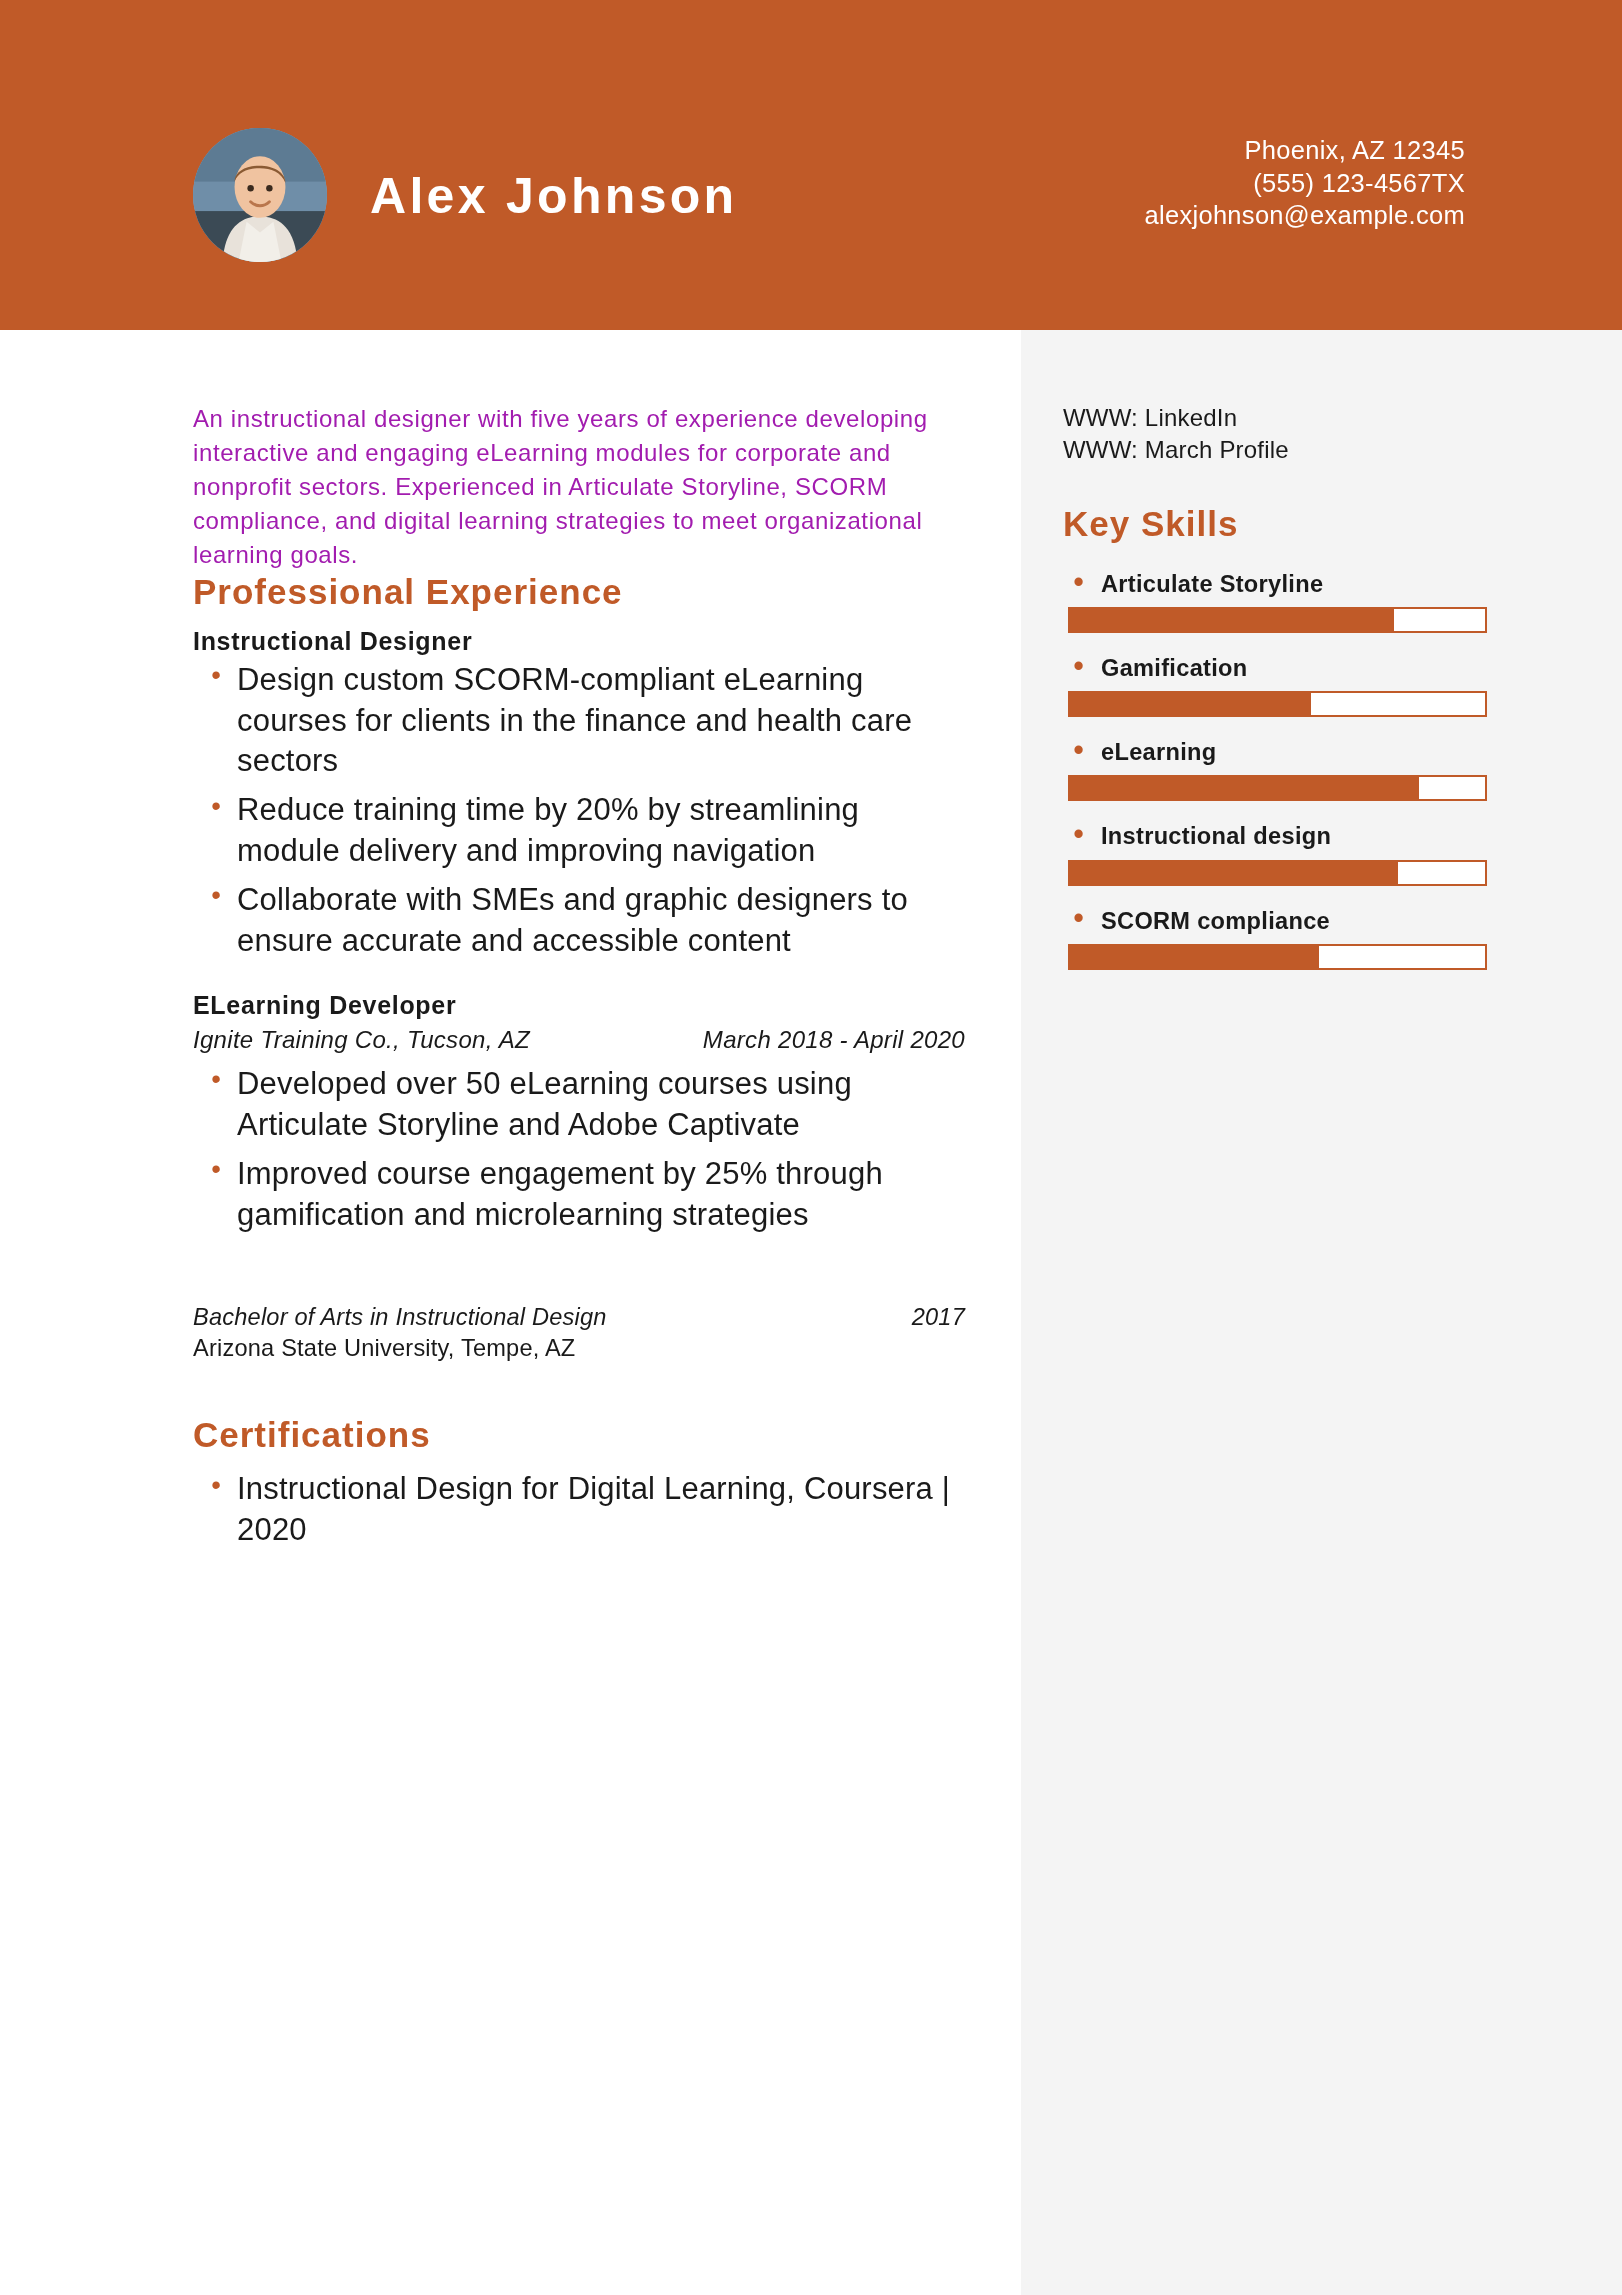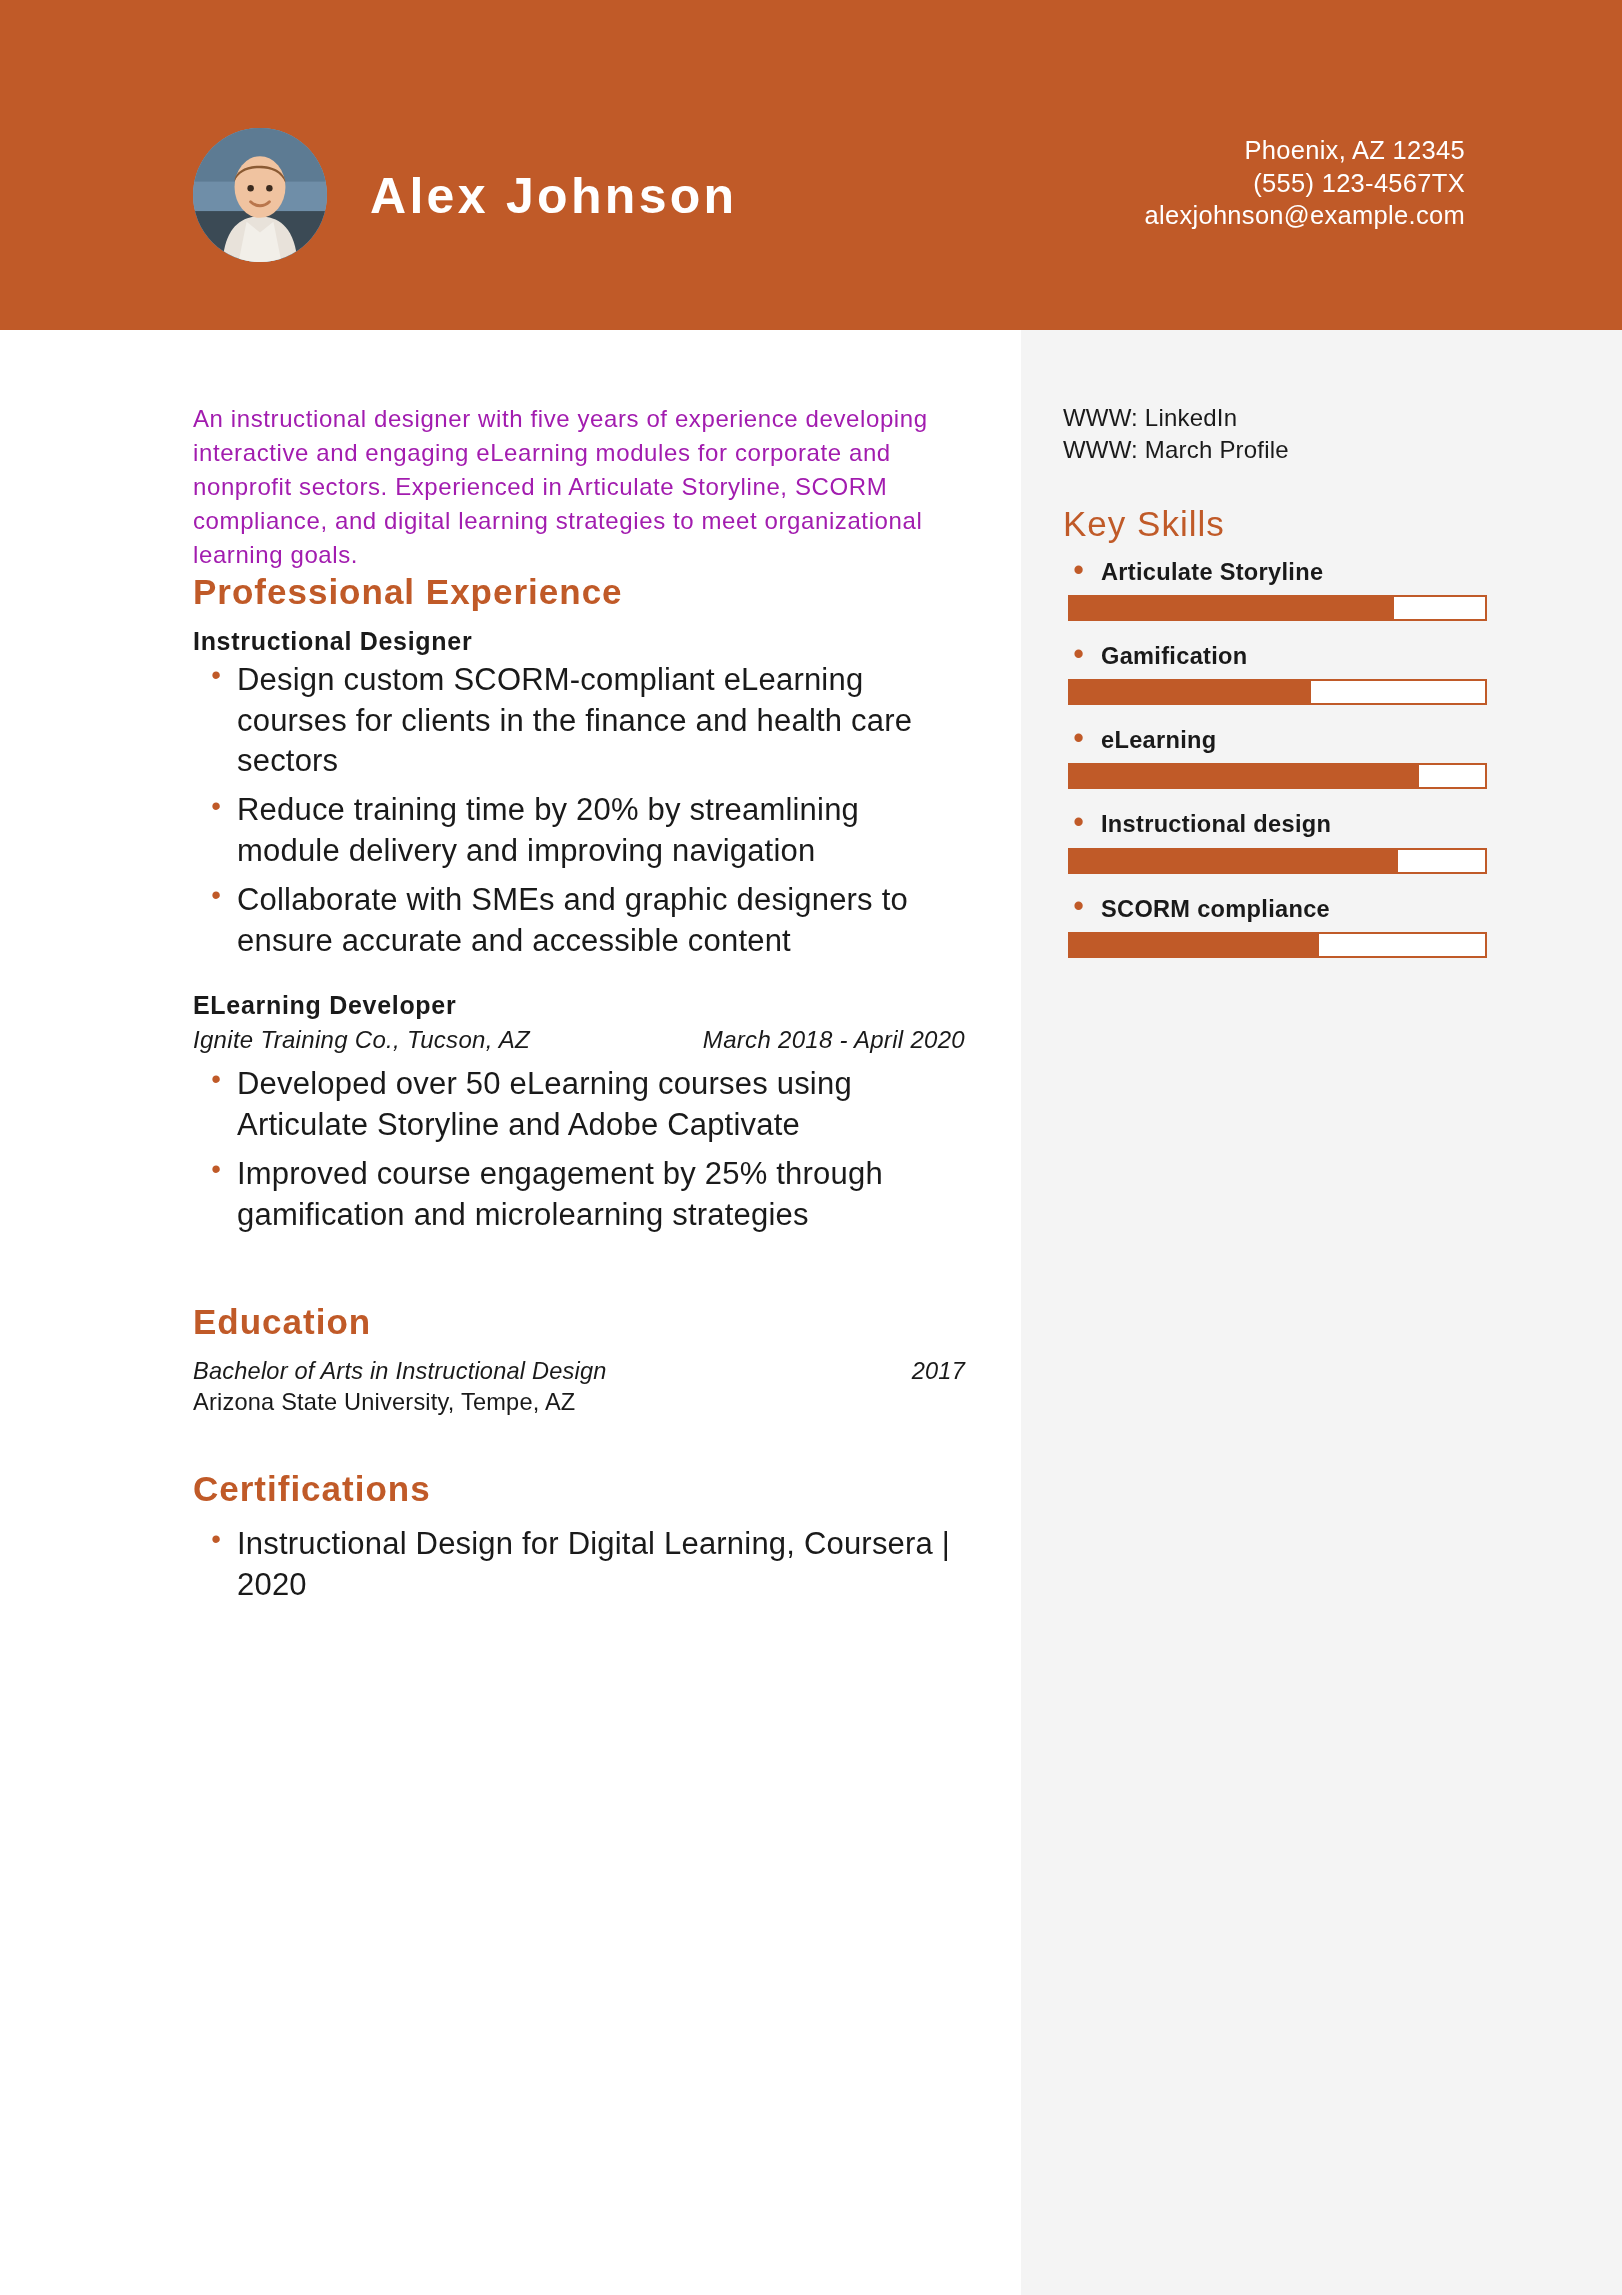--- a/index.html
+++ b/index.html
@@ -171,24 +171,24 @@
   
   .link-line {
     font-size: 24px;
     line-height: 1.33;
     letter-spacing: 0.2px;
     color: #1a1a1a;
   }
   .skills-title {
     color: #C05A28;
     font-size: 35px;
-    font-weight: normal;
+    font-weight: bold;
     letter-spacing: 1px;
     margin-top: 38px;
-    margin-bottom: 15px;
+    margin-bottom: 27px;
   }
   .skill {
     margin-bottom: 22px;
   }
   .skill-name {
     position: relative;
     padding-left: 38px;
     font-size: 23.6px;
     letter-spacing: 0.3px;
     margin-bottom: 9.2px;
@@ -268,21 +268,20 @@
         <div class="dates">March 2018 - April 2020</div>
       </div>
       <ul class="bullets">
         <li>Developed over 50 eLearning courses using Articulate Storyline and Adobe Captivate</li>
         <li>Improved course engagement by 25% through gamification and microlearning strategies</li>
       </ul>
     </div>
 
     <div class="block-gap-md"></div>
 
-    <div class="section-title">Education</div>
     <div class="edu-row">
       <div class="degree">Bachelor of Arts in Instructional Design</div>
       <div>2017</div>
     </div>
     <div class="edu-school">Arizona State University, Tempe, AZ</div>
 
     <div class="block-gap-lg"></div>
 
     <div class="section-title">Certifications</div>
     <ul class="bullets">

